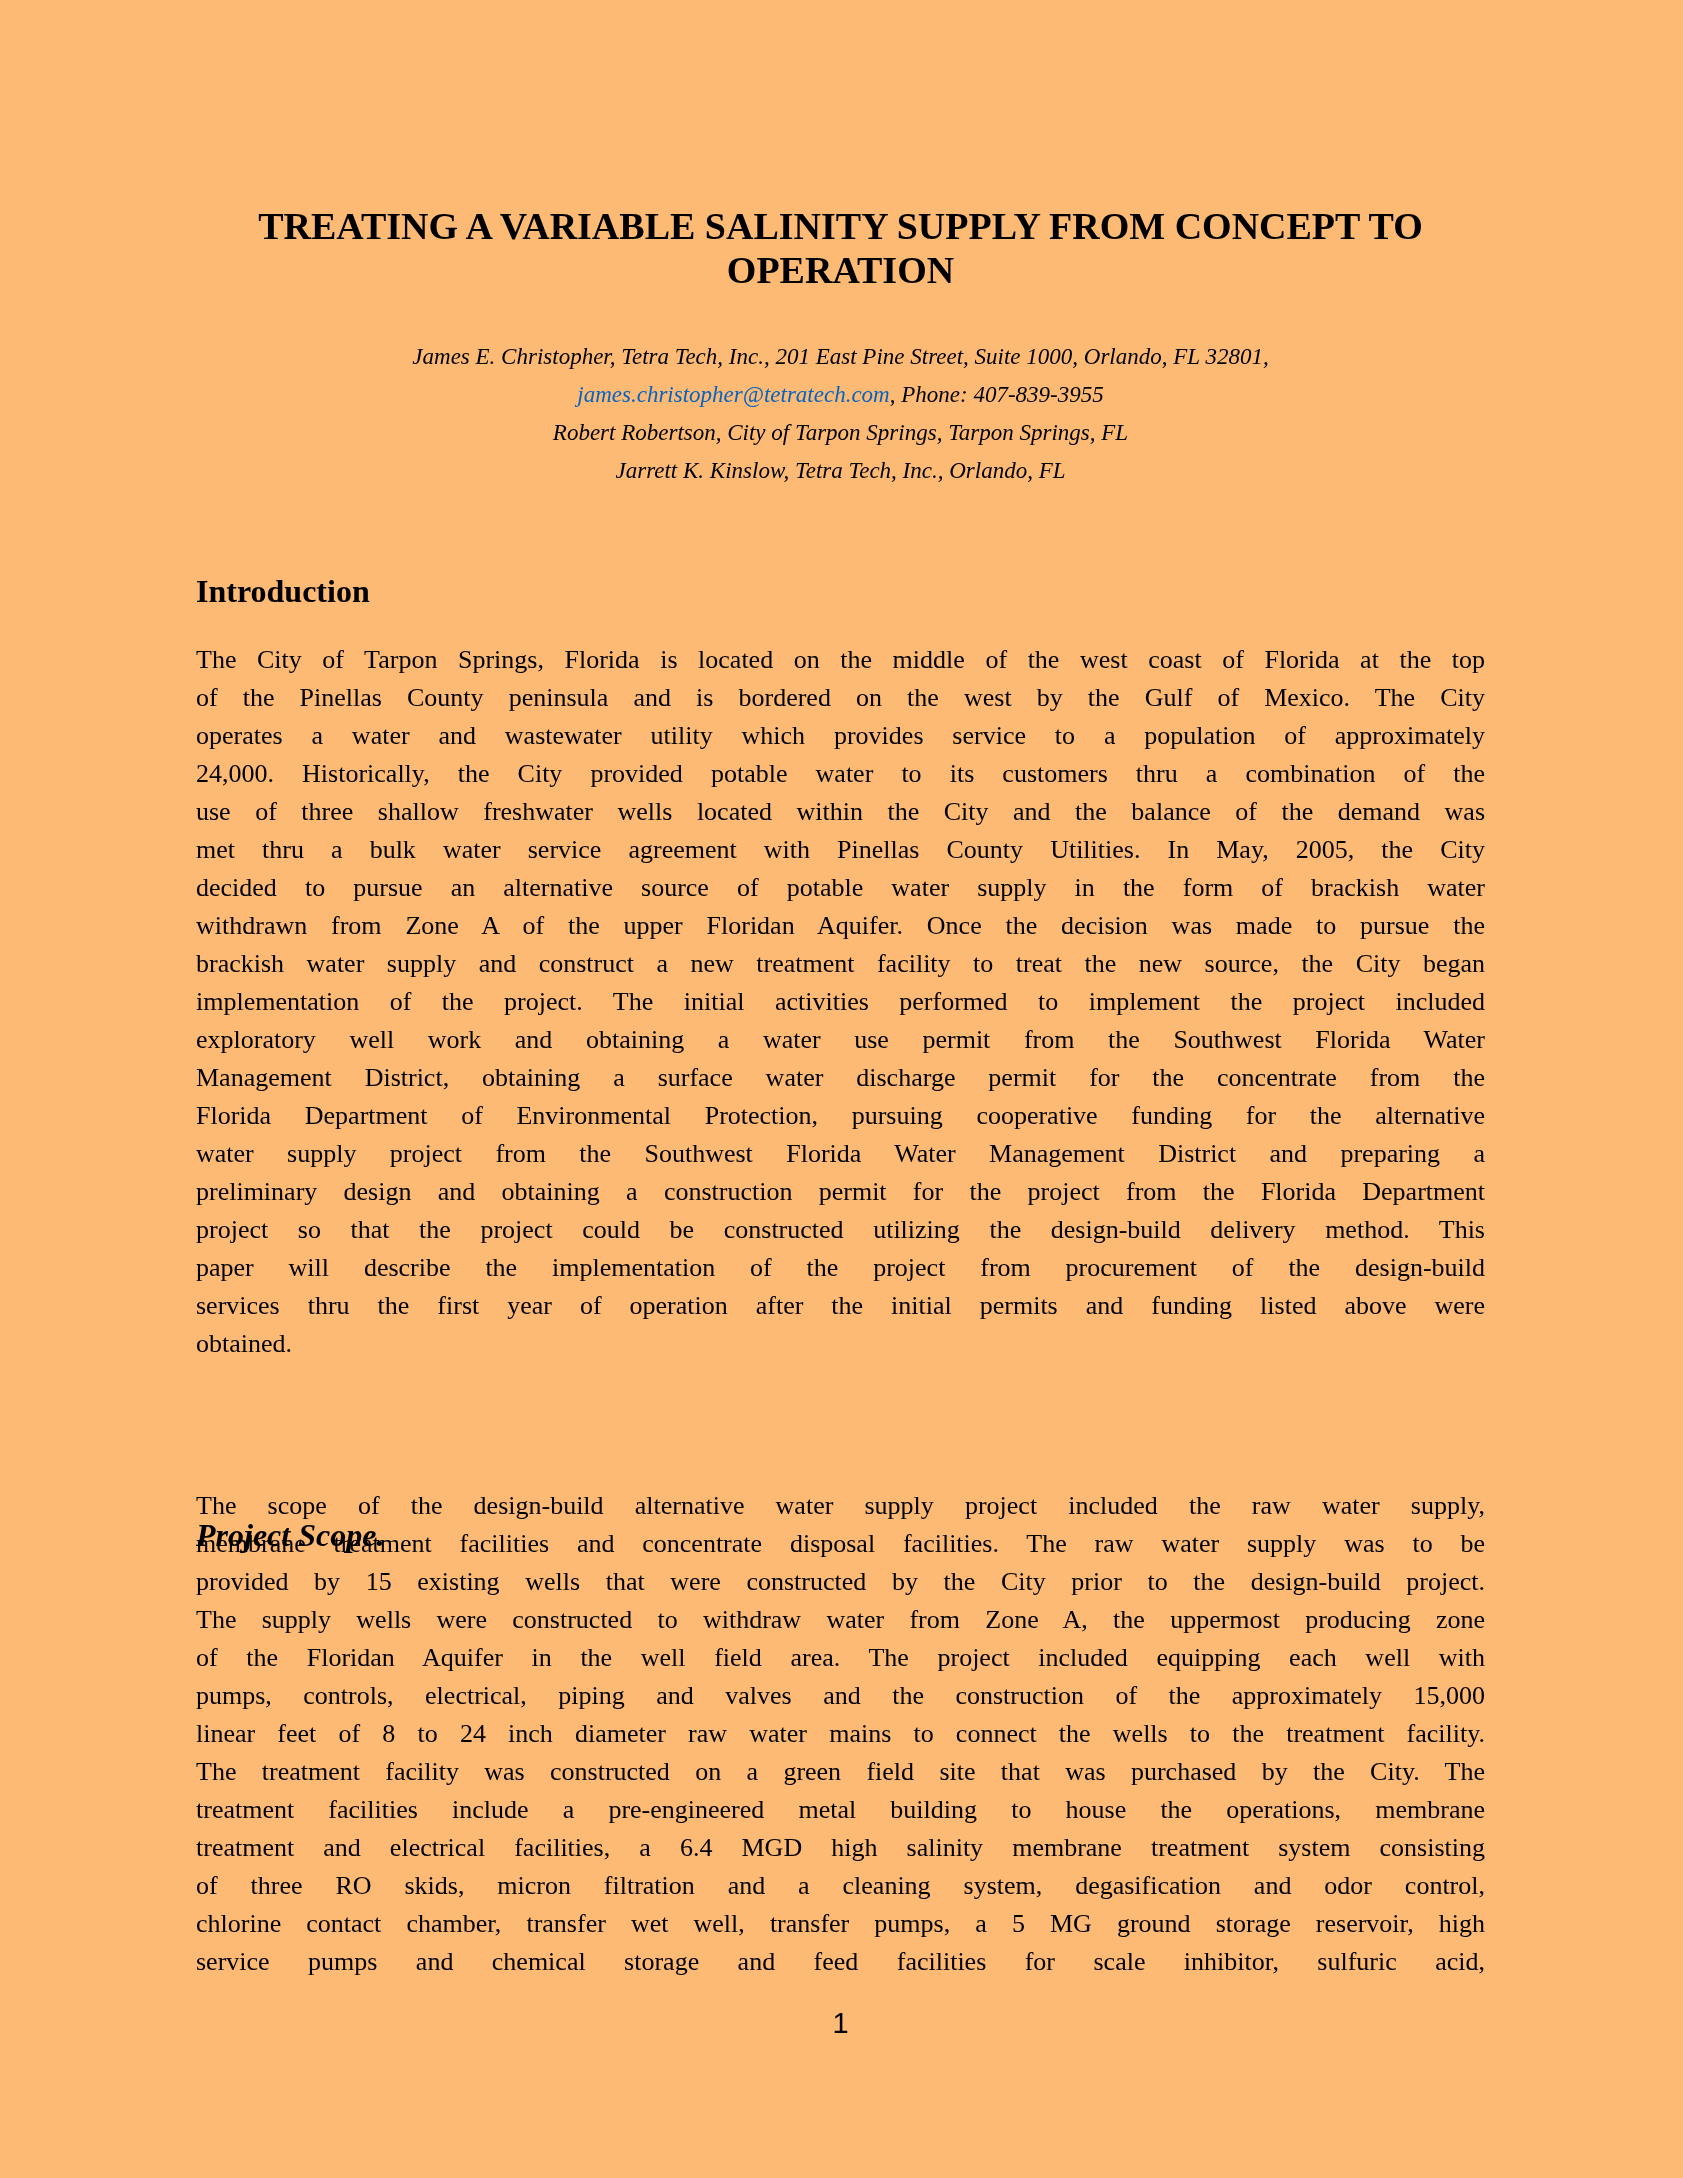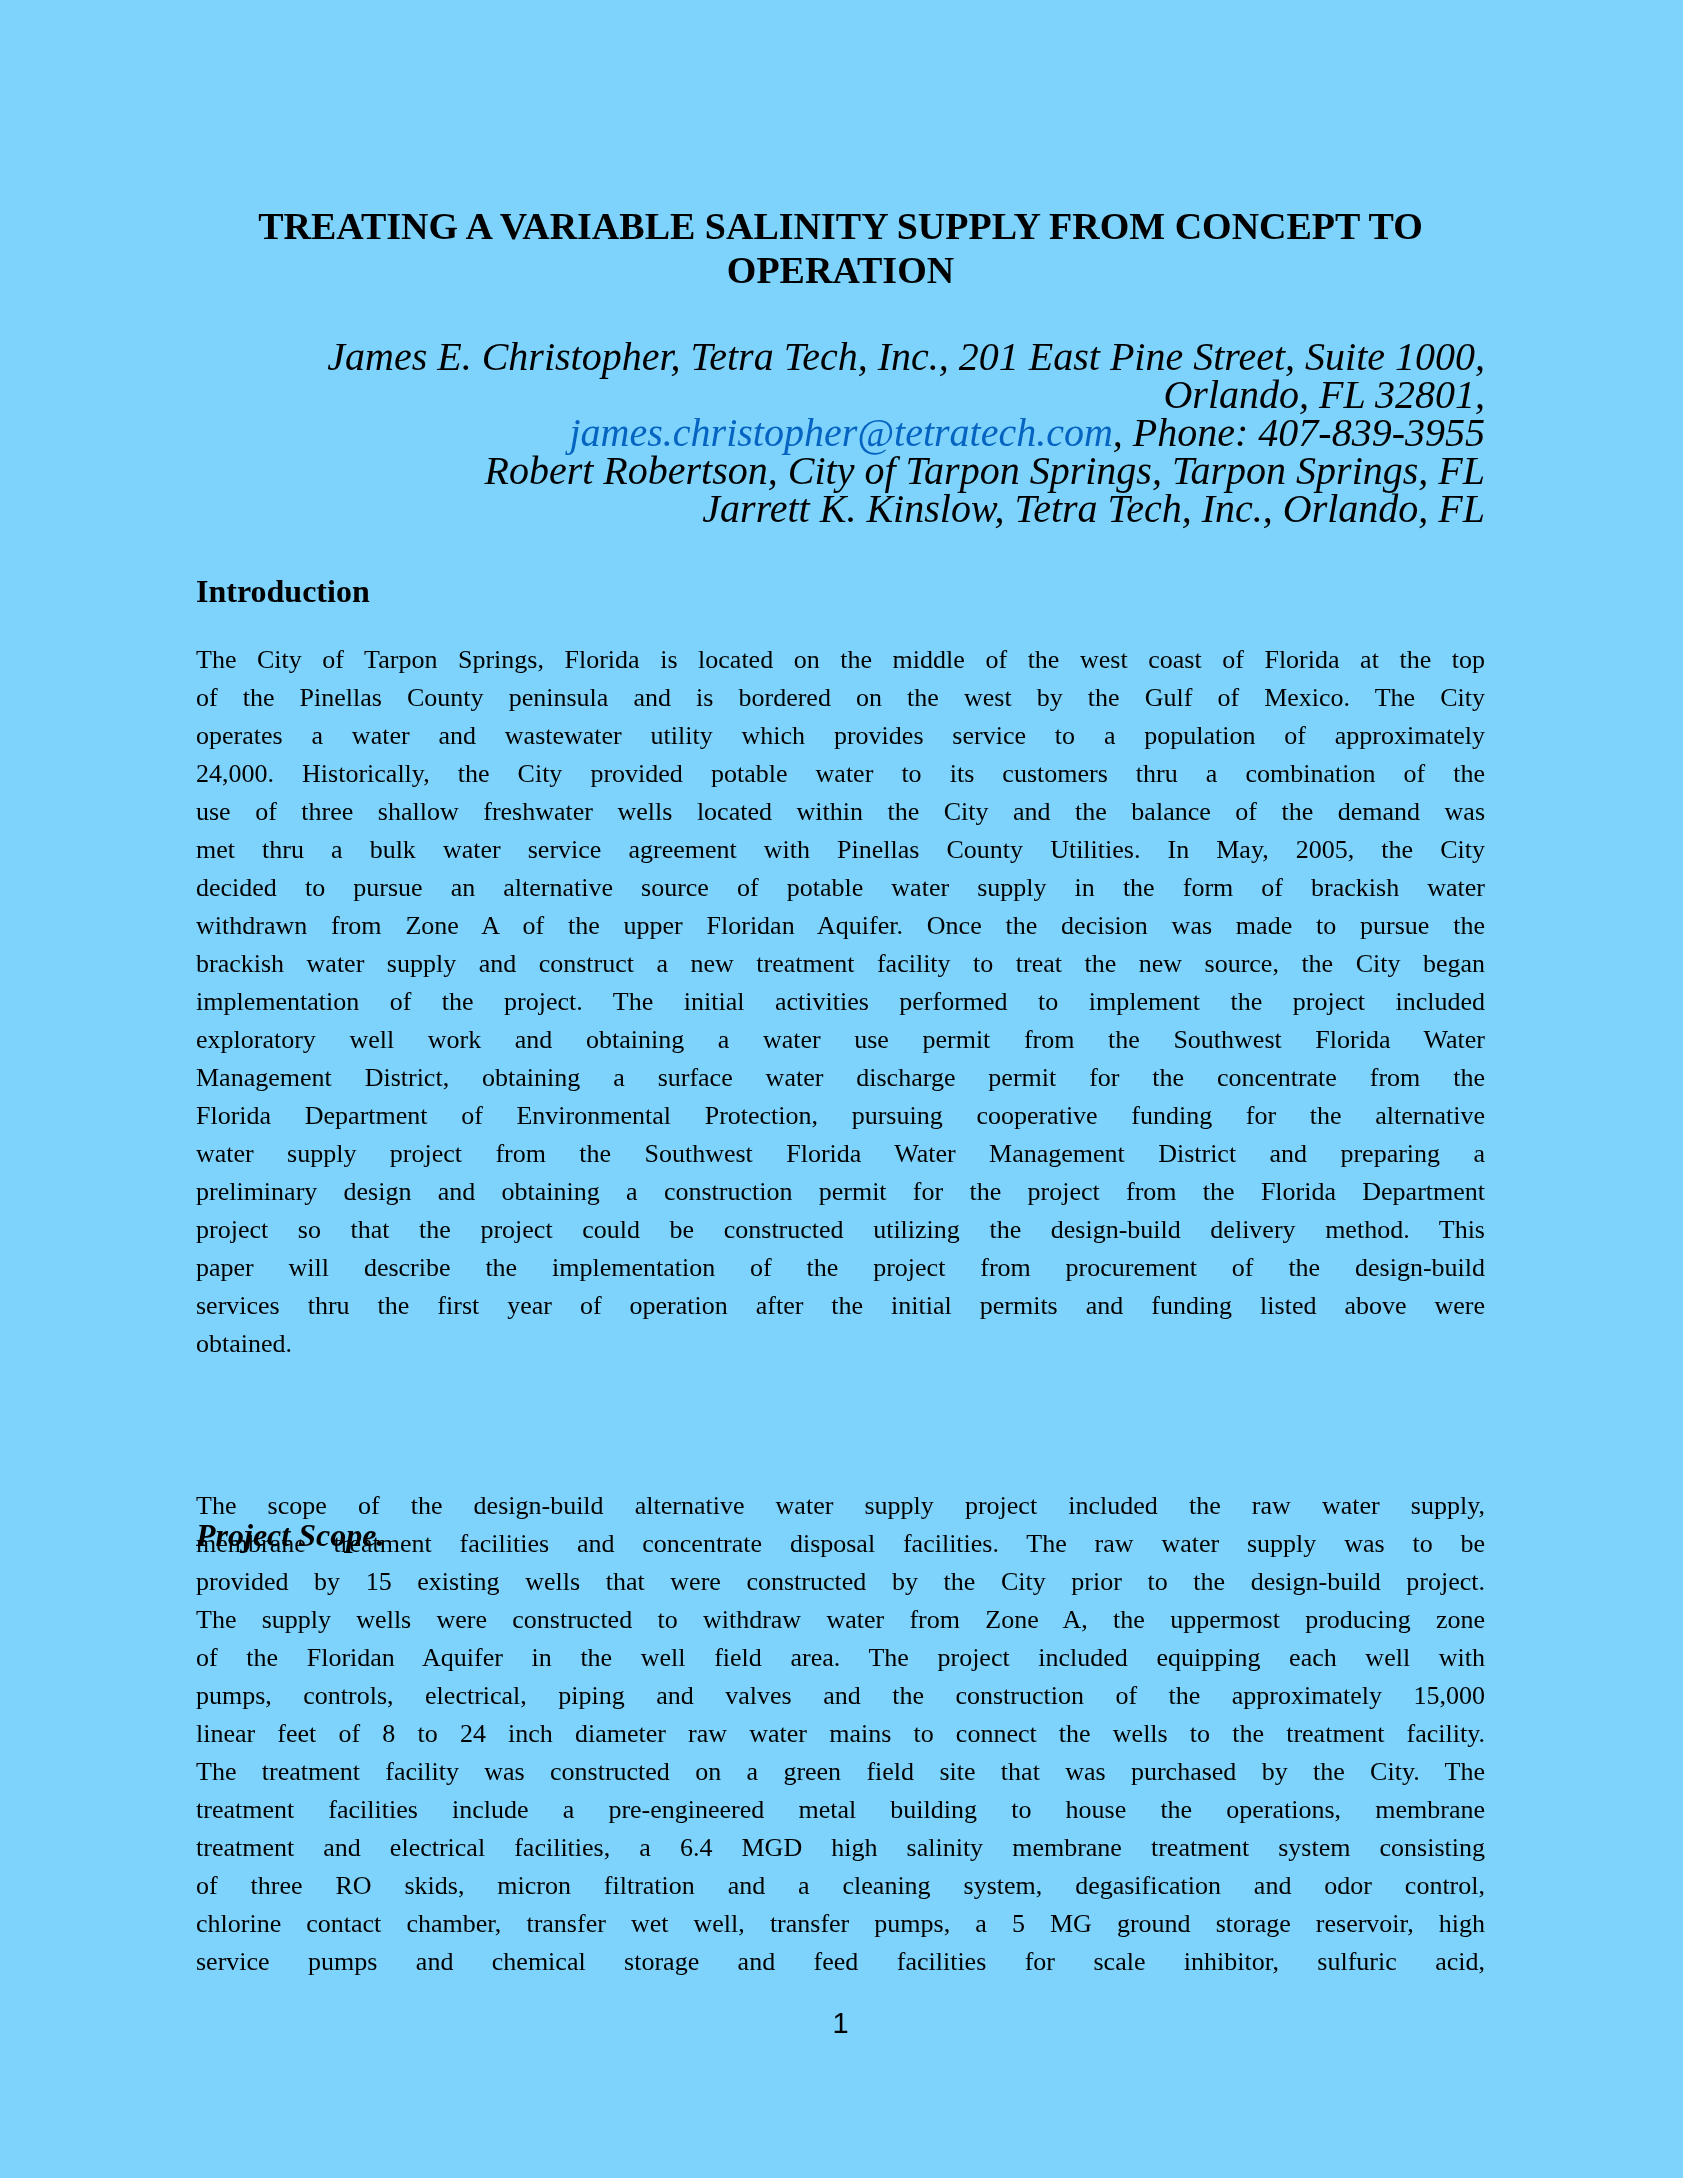--- a/index.html
+++ b/index.html
@@ -4,44 +4,44 @@
 <style>
   html, body {
     margin: 0;
     padding: 0;
     background: #ffffff;
   }
   .page {
     position: relative;
     width: 1683px;
     height: 2178px;
-    background: #7dd3fc;
+    background: #fdba74;
     color: #000000;
     font-family: "Liberation Serif", "DejaVu Serif", serif;
     overflow: hidden;
   }
   .block {
     position: absolute;
     left: 196px;
     width: 1289px;
   }
   .title {
     top: 204px;
     font-size: 38px;
     line-height: 44px;
     font-weight: bold;
     text-align: center;
     margin: 0;
   }
   .authors {
     top: 338px;
-    font-size: 40px;
+    font-size: 23px;
     line-height: 38px;
     font-style: italic;
-    text-align: right;
+    text-align: center;
   }
   .email-link {
     cursor: pointer;
   }
   .section-heading {
     top: 572px;
     font-size: 32px;
     line-height: 39px;
     font-weight: bold;
     text-align: left;

